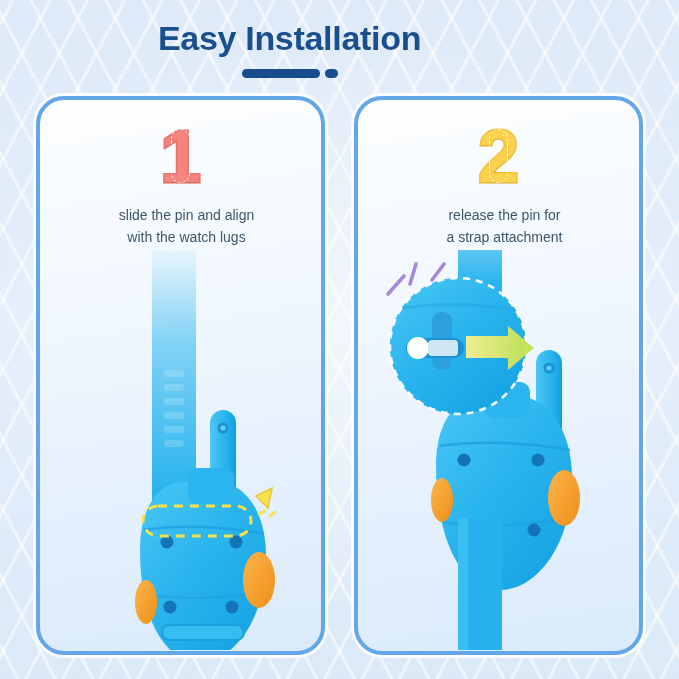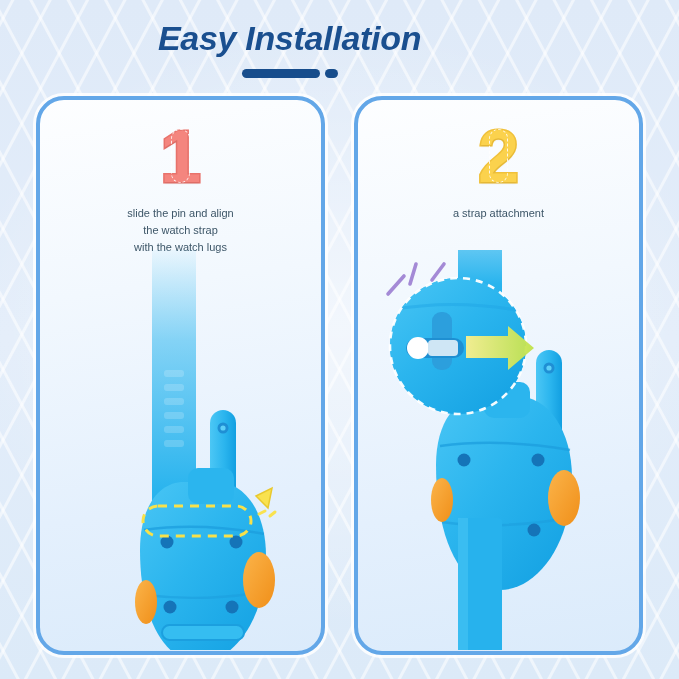--- a/index.html
+++ b/index.html
@@ -49,21 +49,20 @@
   }
 
   
   .header {
     position: absolute;
     top: 18px;
     left: 0;
     width: 579px;
     text-align: center;
     z-index: 5;
-    font-style: italic;
   }
   .title {
     font-size: 34px;
     font-weight: bold;
     color: #1a4f8f;
     letter-spacing: -0.3px;
     line-height: 1.2;
     margin: 0;
   }
   .divider {
@@ -143,24 +142,24 @@
     inset: 9px 11px 11px 11px;
     border: 1.5px dashed rgba(255,255,255,0.95);
     border-radius: 10px;
     pointer-events: none;
     opacity: 0.9;
   }
 
   .caption {
     position: absolute;
     top: 105px;
-    left: 0;
+    left: 6px;
     width: 100%;
     text-align: center;
-    font-size: 11px;
+    font-size: 14px;
     line-height: 1.55;
     color: #3d5668;
   }
 
   
   .illu {
     position: absolute;
     left: 0;
     top: 150px;
     width: 100%;
@@ -187,21 +186,20 @@
 
       <div class="num pink">
         <span class="glyph">
           <span>1</span>
           <span class="stitch"></span>
         </span>
       </div>
 
       <div class="caption">
         <div>slide the pin and align</div>
-        <div>the watch strap</div>
         <div>with the watch lugs</div>
       </div>
 
       <div class="illu">
         <svg width="289" height="400" viewBox="0 0 289 400" xmlns="http://www.w3.org/2000/svg">
           <defs>
             <linearGradient id="strapG1" x1="0" y1="0" x2="0" y2="1">
               <stop offset="0%" stop-color="#2cb6ef" stop-opacity="0"></stop>
               <stop offset="28%" stop-color="#2cb6ef" stop-opacity="0.55"></stop>
               <stop offset="70%" stop-color="#29b4ee" stop-opacity="1"></stop>
@@ -282,20 +280,21 @@
     <div class="card">
 
       <div class="num yellow">
         <span class="glyph">
           <span>2</span>
           <span class="stitch"></span>
         </span>
       </div>
 
       <div class="caption">
+        <div>release the pin for</div>
         <div>a strap attachment</div>
       </div>
 
       <div class="illu">
         <svg width="289" height="400" viewBox="0 0 289 400" xmlns="http://www.w3.org/2000/svg">
           <defs>
             <linearGradient id="strapG2" x1="0" y1="0" x2="0" y2="1">
               <stop offset="0%" stop-color="#2cb6ef" stop-opacity="0"></stop>
               <stop offset="25%" stop-color="#2cb6ef" stop-opacity="0.5"></stop>
               <stop offset="60%" stop-color="#29b4ee" stop-opacity="1"></stop>

